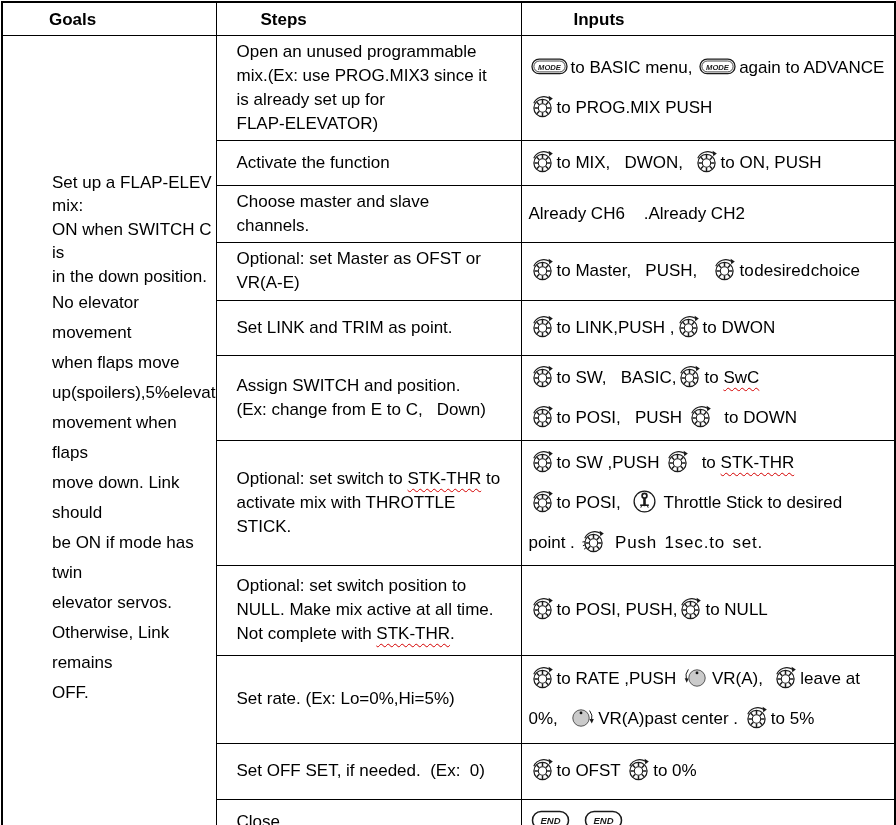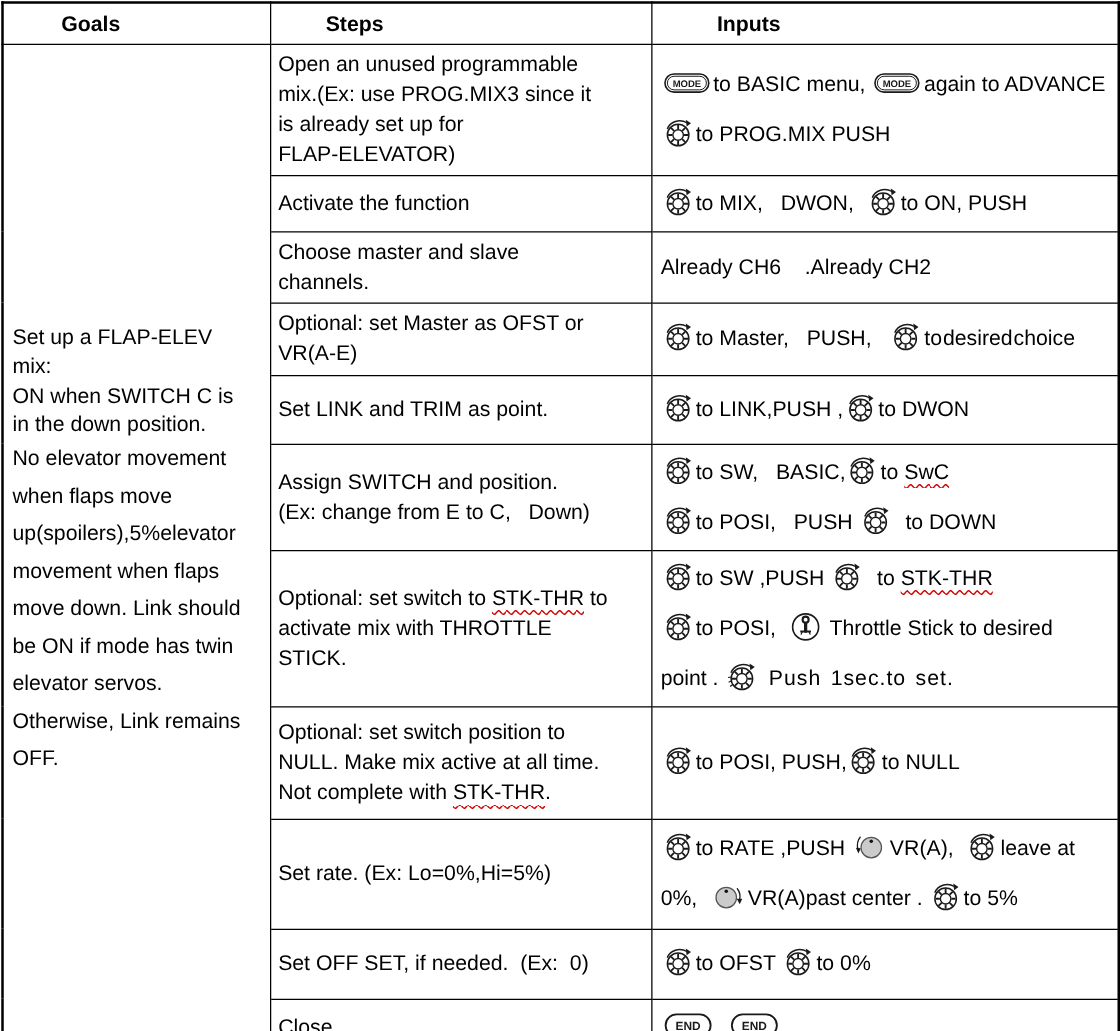--- a/index.html
+++ b/index.html
@@ -5,32 +5,32 @@
   html,body {margin:0; padding:0; background:#fff; color:#000;
     font-family:"Liberation Sans", sans-serif;}
   .page {width:896px; height:825px; box-sizing:border-box; padding:1px; overflow:hidden;}
   table.grid {border-collapse:collapse; table-layout:fixed; width:893px; border:2px solid #000;}
   th, td {border:1px solid #000; box-sizing:border-box; padding:0; overflow:hidden;}
   th {text-align:left; font-size:17px; font-weight:bold; height:33px; padding-top:2px;}
   .th-goals {padding-left:46px;}
   .th-steps {padding-left:44px;}
   .th-inputs {padding-left:52px;}
   .goals-cell {vertical-align:middle; padding:6px 2px 6px 7px; font-size:17px;}
-  .goals-para {white-space:pre-wrap;}
+  .goals-para {white-space:pre-wrap;margin-left:42px;}
   .goals-tight {line-height:23.5px;}
   .goals-loose {line-height:30px;}
-  .steps-cell {vertical-align:middle; padding:4px 2px 4px 6px; font-size:17px; line-height:24px;}
+  .steps-cell {vertical-align:middle; padding:4px 2px 4px 20px; font-size:17px; line-height:24px;}
   .steps-cell .seg {white-space:pre-wrap;}
   .inputs-cell {vertical-align:middle; padding:2px 2px 2px 7px; font-size:17px; line-height:40px;}
   .inputs-cell .seg {white-space:pre-wrap;}
   .wavy {text-decoration-line:underline; text-decoration-style:wavy;
          text-decoration-thickness:1px; text-underline-offset:4px;}
   .tight {word-spacing:-4px;}
   .spread {letter-spacing:0.8px; word-spacing:2px;}
-  .icon {display:inline-block; vertical-align:middle; margin:0 2px; transform:translateY(-2px); line-height:0;}
+  .icon {display:inline-block; vertical-align:middle; margin:0 2px; transform:translateY(-2px); line-height:0;font-style:italic;}
   .icon svg {display:inline-block;}
 </style>
 </head>
 <body>
 
 <div class="page">
   <table class="grid">
     <colgroup>
       <col style="width:214px">
         <col style="width:305px">

